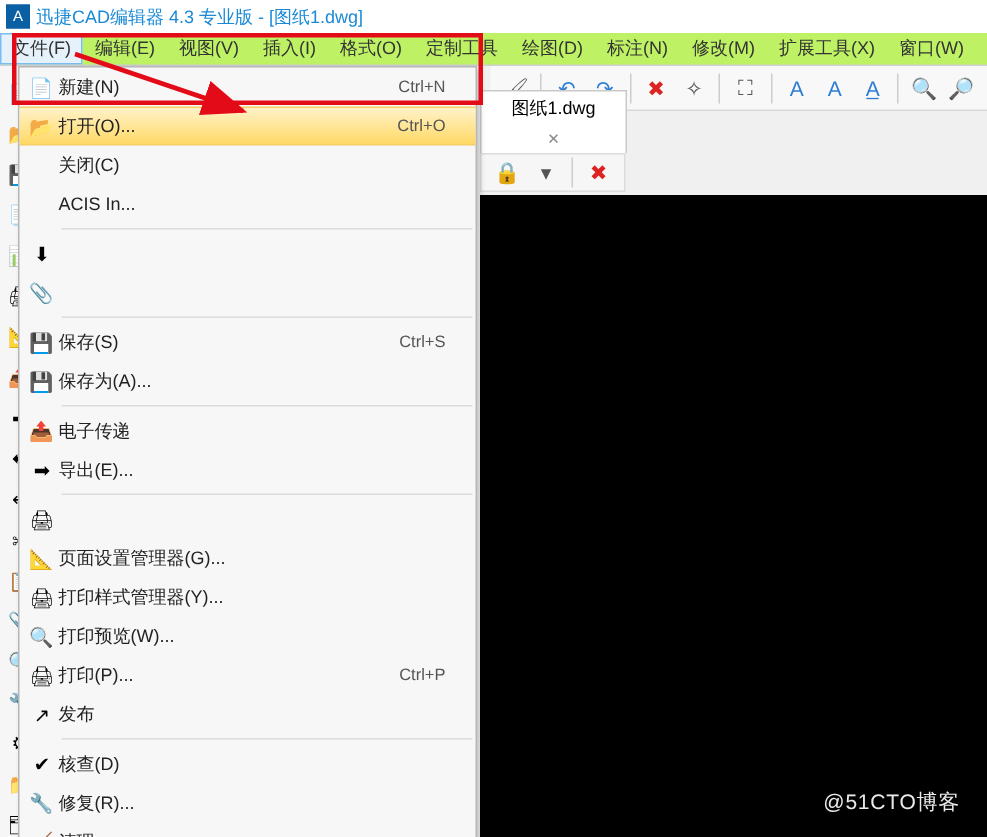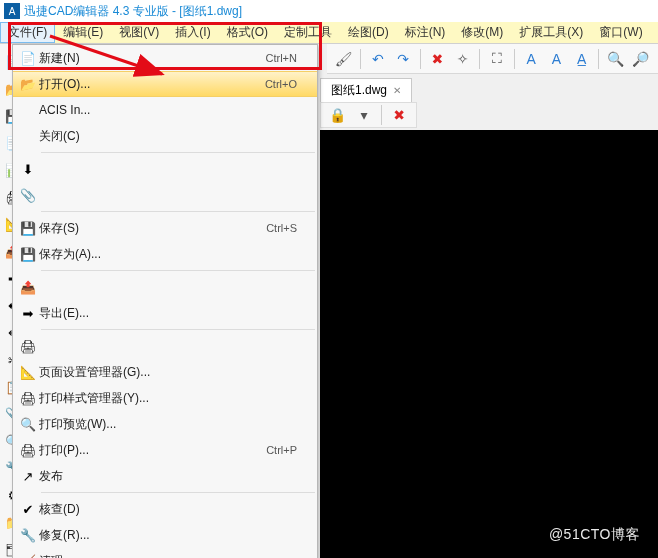--- a/index.html
+++ b/index.html
@@ -1,38 +1,38 @@
 <!DOCTYPE html>
 <html><head>
 <meta charset="utf-8">
 <style>
   * { box-sizing: border-box; margin: 0; padding: 0; }
   body { font-family: "Microsoft YaHei", "SimSun", sans-serif; font-size: 12px; background: #f0f0f0; width: 658px; height: 558px; overflow: hidden; position: relative; }
   .titlebar { background: #fff; color: #1a8ad6; height: 22px; display: flex; align-items: center; padding-left: 4px; }
   .titlebar .app-icon { width: 16px; height: 16px; background: #0b5fa3; color: #fff; font-size: 10px; display: inline-flex; align-items: center; justify-content: center; margin-right: 4px; border: 1px solid #0b5fa3; }
-  .menubar { background: #fef9c3; height: 22px; display: flex; align-items: stretch; border-bottom: 1px solid #d0d0d0; }
+  .menubar { background: #bef264; height: 22px; display: flex; align-items: stretch; border-bottom: 1px solid #d0d0d0; }
   .menubar .menu-item { padding: 0 8px; display: flex; align-items: center; color: #333; cursor: default; }
   .menubar .menu-item.active { background: #e5f1fb; border: 1px solid #7abdf0; padding: 0 7px; }
   .toolbar-right { position: absolute; left: 327px; top: 44px; right: 0; }
   .tb-btn { width: 22px; height: 22px; display: inline-flex; align-items: center; justify-content: center; color: #555; font-size: 14px; }
   .sep { width: 1px; height: 20px; background: #ccc; margin: 0 2px; }
   .left-iconbar { position: absolute; left: 0; top: 44px; width: 28px; background: #f6f6f6; border-right: 1px solid #d8d8d8; height: 514px; display: flex; flex-direction: column; align-items: center; gap: 10px; padding-top: 10px; }
   .left-iconbar .ic { width: 18px; height: 18px; display: inline-flex; align-items: center; justify-content: center; font-size: 13px; }
   .file-menu { position: absolute; left: 12px; top: 44px; width: 306px; background: #f7f7f7; border: 1px solid #b6b6b6; box-shadow: 2px 2px 4px rgba(0,0,0,0.2); z-index: 50; }
   .file-menu .mi { display: flex; align-items: center; height: 26px; padding: 0 10px 0 4px; position: relative; }
   .file-menu .mi .mi-icon { width: 22px; display: inline-flex; justify-content: center; font-size: 13px; }
   .file-menu .mi .mi-label { flex: 1; color: #222; }
   .file-menu .mi .mi-shortcut { color: #555; font-size: 11px; }
   .file-menu .mi .mi-arrow { width: 10px; text-align: right; color: #555; font-size: 9px; }
   .file-menu .mi.hover { background: linear-gradient(#fff2c8, #ffd966); border-top: 1px solid #f5cf66; border-bottom: 1px solid #f5cf66; height: 26px; }
   .file-menu .divider { height: 1px; background: #dcdcdc; margin: 3px 2px 3px 28px; }
   .highlight-box { position: absolute; left: 8px; top: 22px; width: 314px; height: 48px; border: 3px solid #e30b17; z-index: 60; pointer-events: none; }
   .arrow-overlay { position: absolute; left: 40px; top: 30px; z-index: 65; pointer-events: none; }
   .tabs-area { position: absolute; left: 320px; top: 74px; height: 28px; display: flex; align-items: flex-end; }
-  .tab { background: #fff; border: 1px solid #c9c9c9; border-bottom: none; padding: 3px 10px; font-size: 12px; display: flex; align-items: center; gap: 6px; }
+  .tab { background: #fff; border: 1px solid #c9c9c9; border-bottom: none; padding: 3px 20px; font-size: 12px; display: flex; align-items: center; gap: 6px; flex-direction: column; }
   .tab .x { color: #888; font-size: 10px; }
   .subtoolbar { position: absolute; left: 320px; top: 102px; height: 26px; display: flex; align-items: center; gap: 4px; background: #f6f6f6; border: 1px solid #dcdcdc; padding: 0 6px; }
   .canvas { position: absolute; left: 320px; top: 130px; right: 0; bottom: 0; background: #000; }
   .watermark { position: absolute; right: 18px; bottom: 14px; color: #eaeaea; font-size: 14px; font-weight: 500; z-index: 80; letter-spacing: 0.5px; }
   svg { display: block; }
   .clr-blue { color:#2d7dd2; } .clr-red{color:#d22;}
   .toolbar-right .row{ height:30px; display:flex; align-items:center; gap:4px; padding:0 6px; background:#f8f8f8; border-bottom:1px solid #d8d8d8;}
 </style>
 </head>
 <body>
@@ -86,27 +86,27 @@
       <span class="mi-arrow"></span>
     </div>
     <div class="mi hover">
       <span class="mi-icon">📂</span>
       <span class="mi-label">打开(O)...</span>
       <span class="mi-shortcut">Ctrl+O</span>
       <span class="mi-arrow"></span>
     </div>
     <div class="mi">
       <span class="mi-icon"></span>
+      <span class="mi-label">关闭(C)</span>
+      <span class="mi-shortcut"></span>
+      <span class="mi-arrow"></span>
+    </div>
+    <div class="mi">
+      <span class="mi-icon"></span>
       <span class="mi-label">ACIS In...</span>
-      <span class="mi-shortcut"></span>
-      <span class="mi-arrow"></span>
-    </div>
-    <div class="mi">
-      <span class="mi-icon"></span>
-      <span class="mi-label">关闭(C)</span>
       <span class="mi-shortcut"></span>
       <span class="mi-arrow"></span>
     </div>
     <div class="divider"></div>
     <div class="mi">
       <span class="mi-icon">⬇</span>
       <span class="mi-shortcut"></span>
       <span class="mi-arrow"></span>
     </div>
     <div class="mi">
@@ -123,20 +123,21 @@
     </div>
     <div class="mi">
       <span class="mi-icon">💾</span>
       <span class="mi-label">保存为(A)...</span>
       <span class="mi-shortcut"></span>
       <span class="mi-arrow"></span>
     </div>
     <div class="divider"></div>
     <div class="mi">
       <span class="mi-icon">📤</span>
+      <span class="mi-label">电子传递</span>
       <span class="mi-shortcut"></span>
       <span class="mi-arrow"></span>
     </div>
     <div class="mi">
       <span class="mi-icon">➡</span>
       <span class="mi-label">导出(E)...</span>
       <span class="mi-shortcut"></span>
       <span class="mi-arrow"></span>
     </div>
     <div class="divider"></div>

